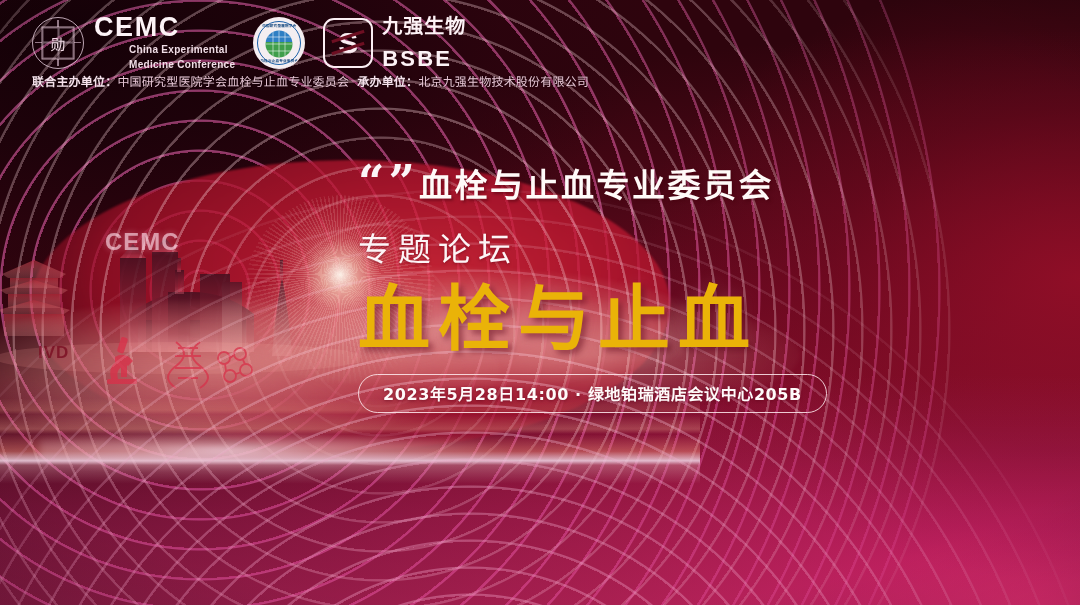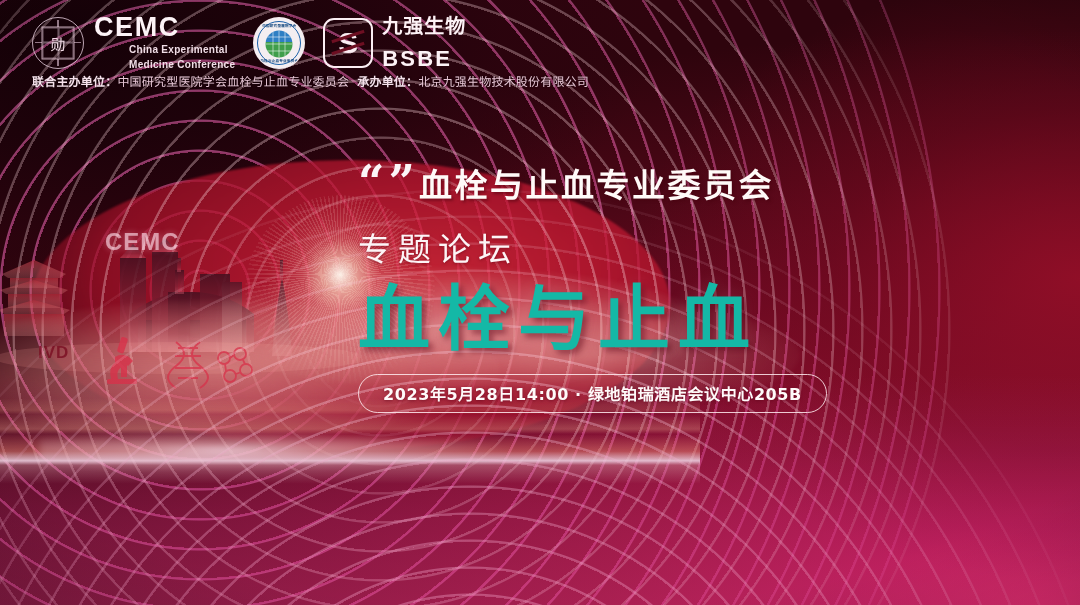--- a/index.html
+++ b/index.html
@@ -283,21 +283,21 @@
   .forum-label{
     margin-top:18px;
     font-size:33px;letter-spacing:7px;color:#fdf4f6;
     font-family:"DejaVu Sans",sans-serif;font-weight:300;
     text-shadow:0 1px 3px rgba(80,0,16,.45);
   }
 
   .main-topic{
     margin-top:10px;
     font-size:72px;font-weight:bold;letter-spacing:8px;
-    color:#14b8a6;
+    color:#eab308;
     font-family:"DejaVu Serif",serif;
     line-height:1.06;
     text-shadow:4px 4px 6px rgba(92,5,24,.55), 0 0 18px rgba(255,200,210,.18);
   }
 
   .meta-pill{
     display:inline-flex;align-items:center;justify-content:center;
     margin-top:17px;
     padding:6px 24px 7px;
     border:1.6px solid rgba(255,235,240,.85);

